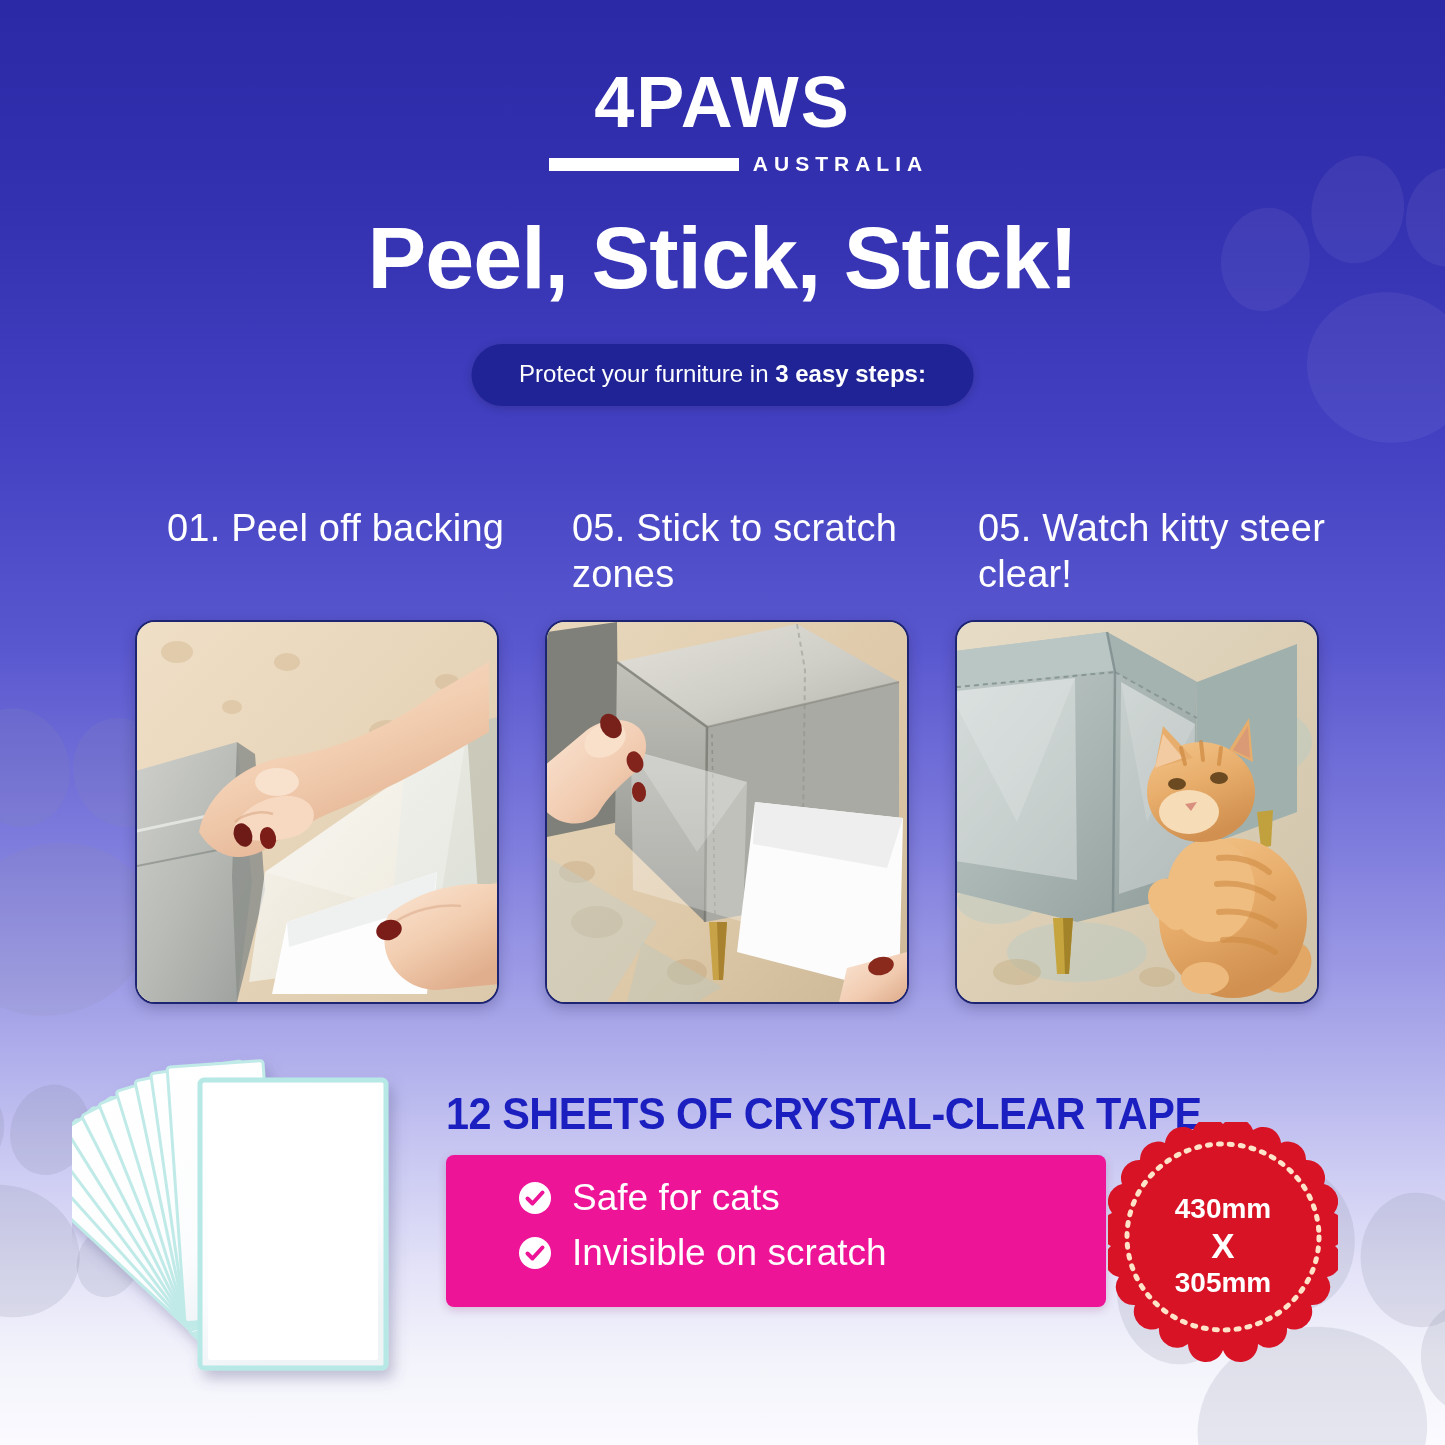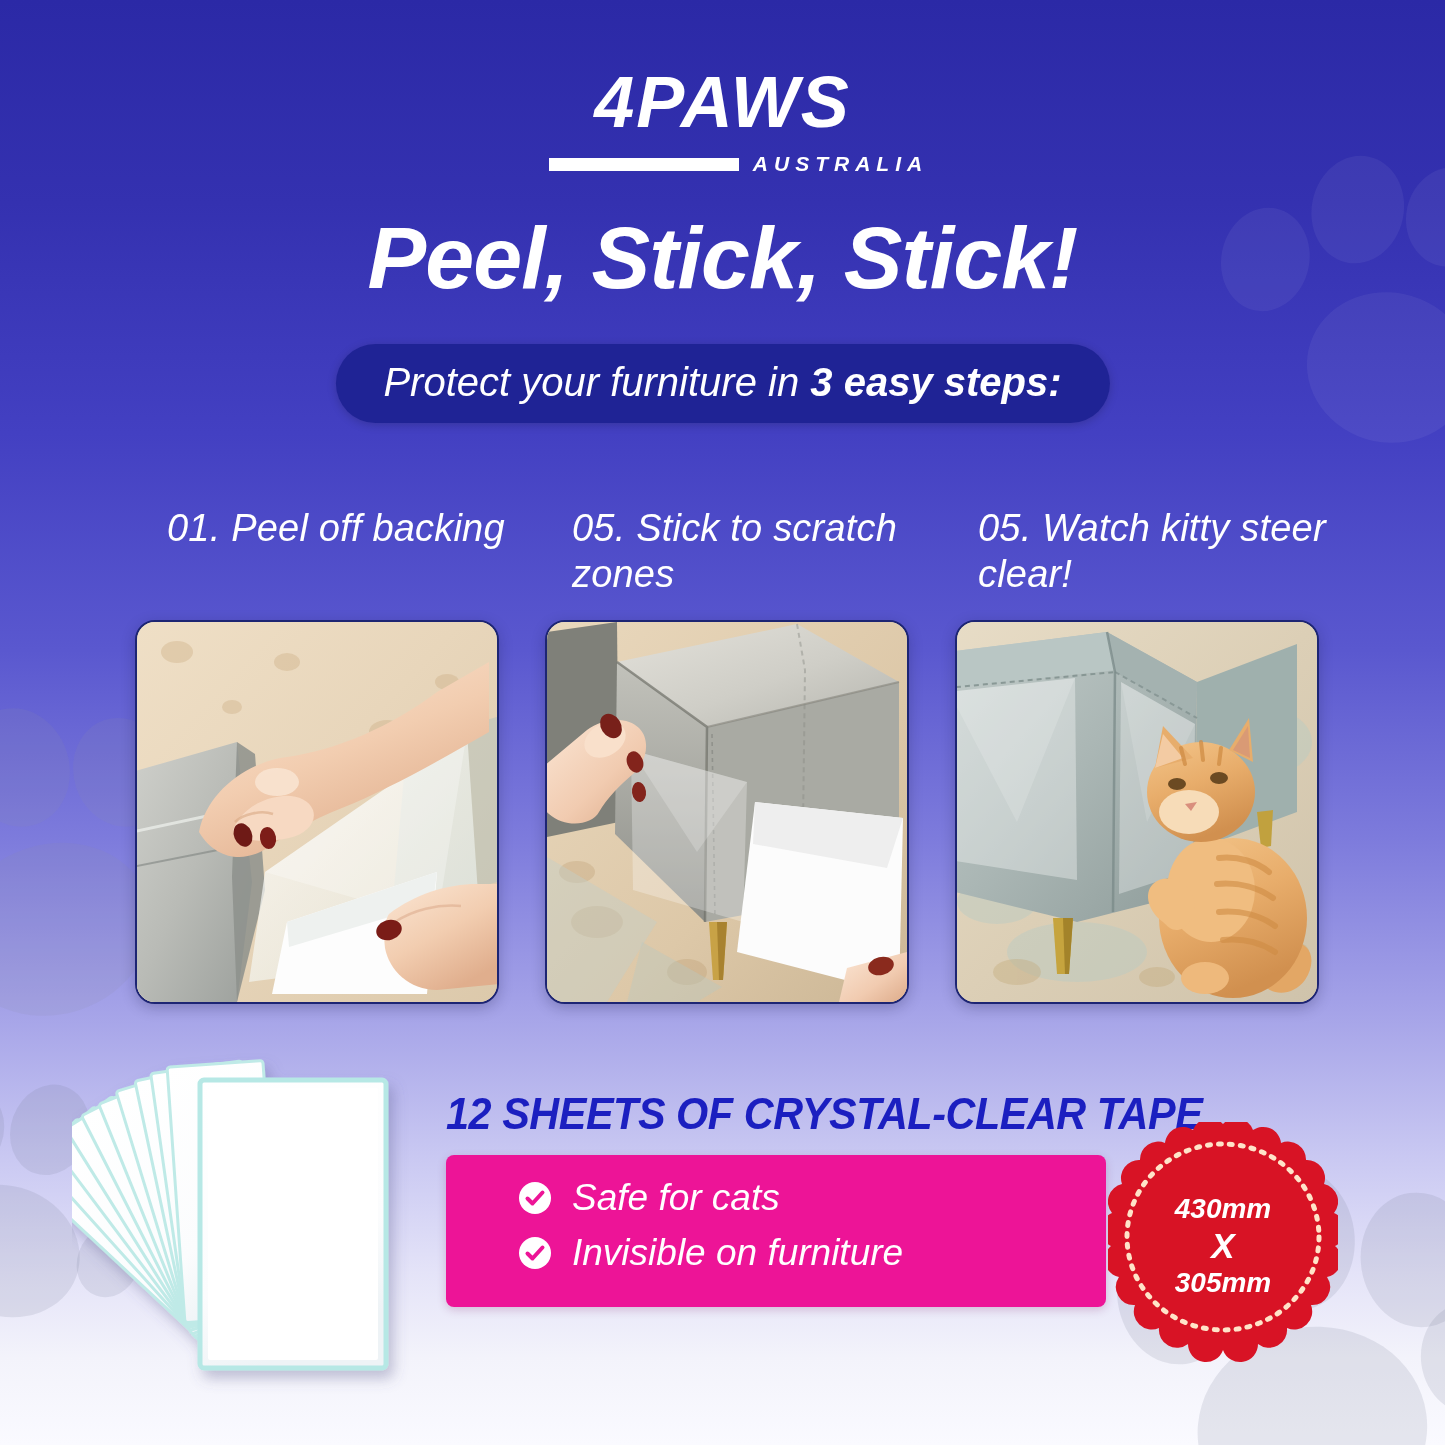--- a/index.html
+++ b/index.html
@@ -17,21 +17,20 @@
       #2b29a6 0%,
       #3431b0 14%,
       #4340c2 30%,
       #5a58cf 45%,
       #7d7bdc 58%,
       #a5a3e8 70%,
       #c9c8f2 80%,
       #e4e3f8 88%,
       #f3f3fb 94%,
       #fafaff 100%);
-    font-style:italic;
   }
 
   
   .paw{position:absolute;pointer-events:none;}
   .paw .pad,.paw .toe{position:absolute;border-radius:50%;}
   .paw-dark .pad,.paw-dark .toe{background:rgba(255,255,255,.055);}
   .paw-light .pad,.paw-light .toe{background:rgba(140,140,170,.14);}
   .paw-grey .pad,.paw-grey .toe{background:rgba(120,125,150,.16);}
 
   
@@ -81,21 +80,21 @@
   
   #headline{
     position:absolute;left:0;right:0;top:212px;text-align:center;
     font-size:88px;font-weight:800;color:#ffffff;letter-spacing:-1px;line-height:1.05;
   }
   #sub-pill{
     position:absolute;left:50%;transform:translateX(-50%);top:344px;
     background:#1f2395;
     border-radius:40px;
     padding:16px 48px 18px;
-    color:#ffffff;font-size:40px;font-weight:400;white-space:nowrap;
+    color:#ffffff;font-size:24px;font-weight:400;white-space:nowrap;
     box-shadow:0 2px 10px rgba(0,0,0,.18);
   }
   #sub-pill b{font-weight:800;}
 
   
   .step{position:absolute;top:505px;width:372px;}
   #step-1{left:167px;}
   #step-2{left:572px;}
   #step-3{left:978px;}
   .step-title{
@@ -500,21 +499,21 @@
         <circle cx="17" cy="17" r="16" fill="#ffffff"></circle>
         <path d="M9.5 17.5 L14.5 22.5 L24.5 11.5" stroke="#ed1497" stroke-width="4" fill="none" stroke-linecap="round" stroke-linejoin="round"></path>
       </svg>
       <span>Safe for cats</span>
     </div>
     <div class="feature-row" id="feature-row-1">
       <svg class="check-icon" viewBox="0 0 34 34">
         <circle cx="17" cy="17" r="16" fill="#ffffff"></circle>
         <path d="M9.5 17.5 L14.5 22.5 L24.5 11.5" stroke="#ed1497" stroke-width="4" fill="none" stroke-linecap="round" stroke-linejoin="round"></path>
       </svg>
-      <span>Invisible on furniture</span>
+      <span>Invisible on scratch</span>
     </div>
   </div>
 
   <div id="seal">
     <svg viewBox="0 0 230 248">
       <g transform="translate(115,124)">
         <path d="M0,-122
                  A18,18 0 0,1 30,-116 A18,18 0 0,1 58,-103
                  A18,18 0 0,1 83,-86 A18,18 0 0,1 101,-62
                  A18,18 0 0,1 111,-33 A18,18 0 0,1 112,0

